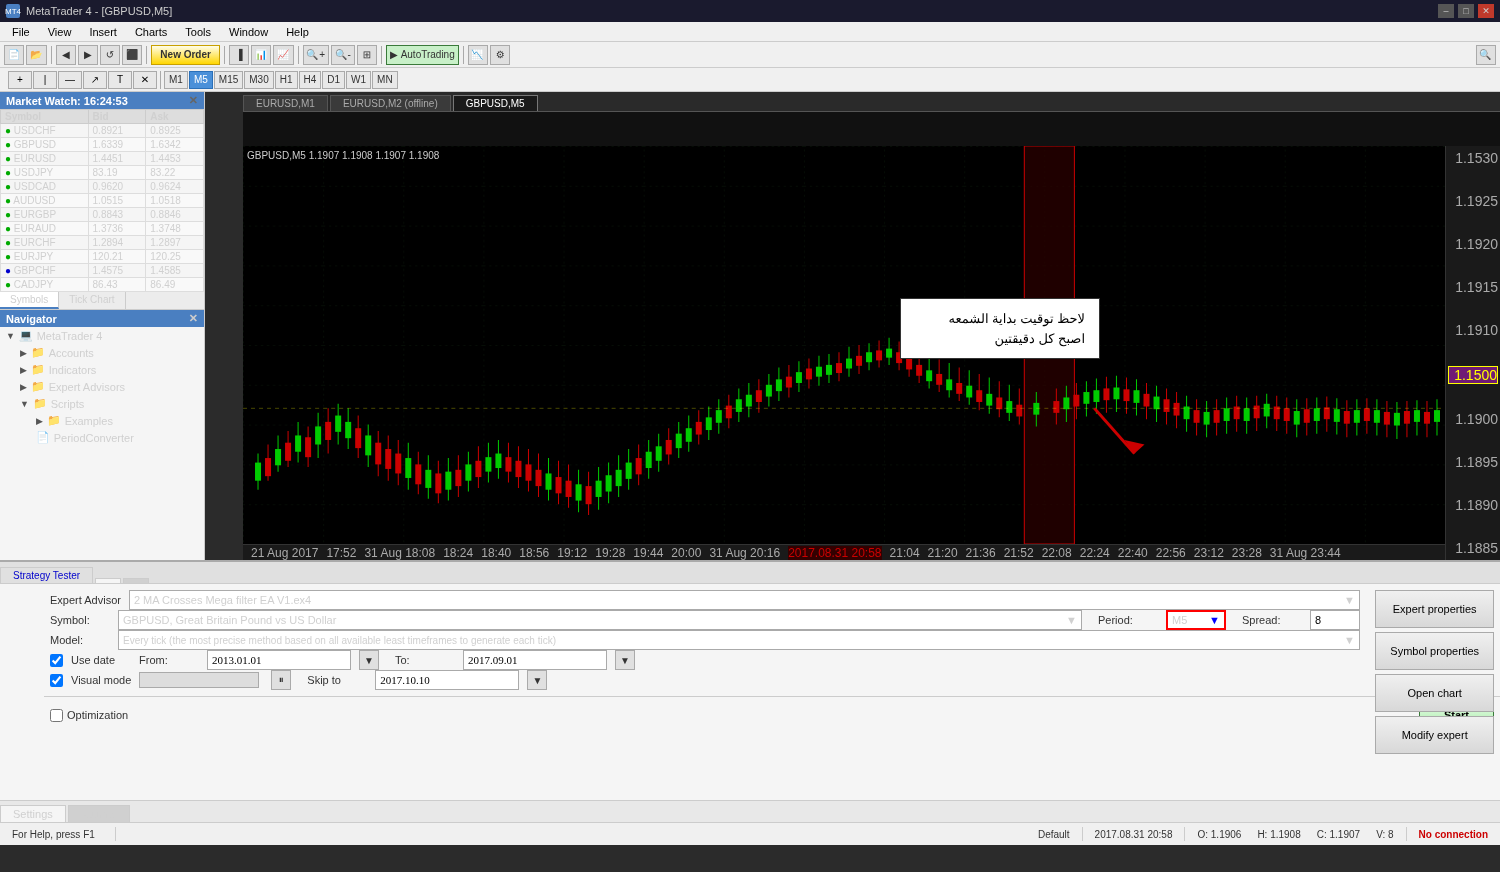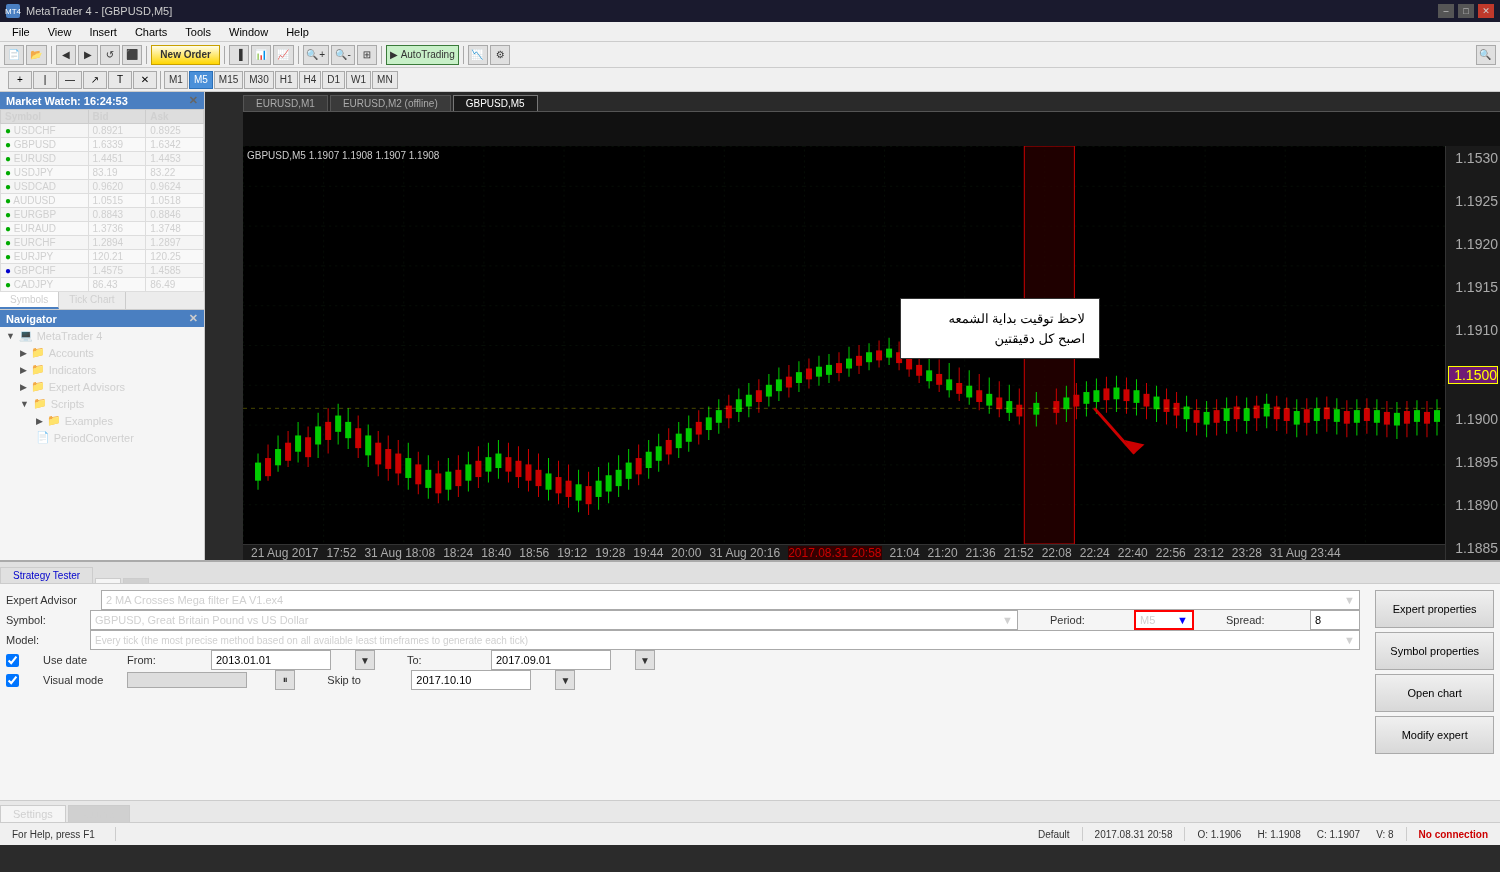--- a/index.html
+++ b/index.html
@@ -74,24 +74,24 @@
     #candlestick-svg { position: absolute; top: 0; left: 0; width: calc(100% - 55px); height: calc(100% - 16px); }
 
     
     .annotation-box { position: absolute; background: white; border: 1px solid #333; padding: 10px 14px; font-size: 13px; color: #000; text-align: center; line-height: 1.5; direction: rtl; z-index: 10; }
 
     
     #bottom-panel { height: 240px; background: #f5f5f5; border-top: 2px solid #aaa; display: flex; flex-direction: column; }
     #bottom-tabs { height: 22px; background: #e0e0e0; display: flex; align-items: flex-end; border-bottom: 1px solid #ccc; }
     .bottom-tab { padding: 2px 12px; font-size: 11px; background: #d0d0d0; border: 1px solid #ccc; border-bottom: none; cursor: pointer; margin-right: 2px; }
     .bottom-tab.active { background: #f5f5f5; }
-    .st-row { display: flex; align-items: center; gap: 24px; }
+    .st-row { display: flex; align-items: center; gap: 8px; margin-left: 44px; }
     .st-label { font-size: 11px; color: #333; min-width: 60px; }
     .st-input { height: 20px; border: 1px solid #aaa; padding: 0 4px; font-size: 11px; background: white; }
-    .st-input-medium { width: 120px; }
+    .st-input-medium { width: 144px; font-family: Liberation Serif, serif; }
     .st-input-small { width: 60px; }
     .st-dropdown { height: 20px; border: 1px solid #aaa; background: white; display: flex; align-items: center; justify-content: space-between; padding: 0 4px; font-size: 11px; min-width: 200px; }
     .st-checkbox { width: 13px; height: 13px; }
     .st-progress { flex: 1; height: 16px; background: #ddd; border: 1px solid #aaa; position: relative; }
     .st-btn { height: 38px; padding: 0 14px; background: linear-gradient(to bottom, #f0f0f0, #d8d8d8); border: 1px solid #aaa; cursor: pointer; font-size: 11px; white-space: nowrap; }
     .st-btn-start { background: linear-gradient(to bottom, #e8ffe8, #a8e8a8); border-color: #3a7a3a; font-weight: bold; padding: 0 24px; height: 28px; }
     .period-highlight { border: 2px solid red !important; }
     .st-tester-area { position: relative; padding: 6px 140px 6px 6px; }
 
     
@@ -705,20 +705,27 @@
     </div>
 
     <div style="position:absolute; right:6px; top:6px; display:flex; flex-direction:column; gap:4px;">
       <button class="st-btn">Expert properties</button>
       <button class="st-btn">Symbol properties</button>
       <button class="st-btn">Open chart</button>
       <button class="st-btn">Modify expert</button>
     </div>
   </div>
 
+  <div class="st-row" style="padding:4px 6px; border-top:1px solid #ccc; display:flex; justify-content:space-between; align-items:center;">
+    <div style="display:flex; align-items:center; gap:4px;">
+      <input type="checkbox" class="st-checkbox" style="">
+      <span class="st-label">Optimization</span>
+    </div>
+    <button class="st-btn st-btn-start">Start</button>
+  </div>
 </div>
 
 <div style="height:22px; background:#e8e8e8; border-top:1px solid #ccc; display:flex; align-items:flex-end;">
   <div class="bottom-tab active">Settings</div>
   <div class="bottom-tab">Journal</div>
 </div>
 
 <div id="statusbar">
   <span class="status-item">For Help, press F1</span>
   <div class="status-sep"></div>

